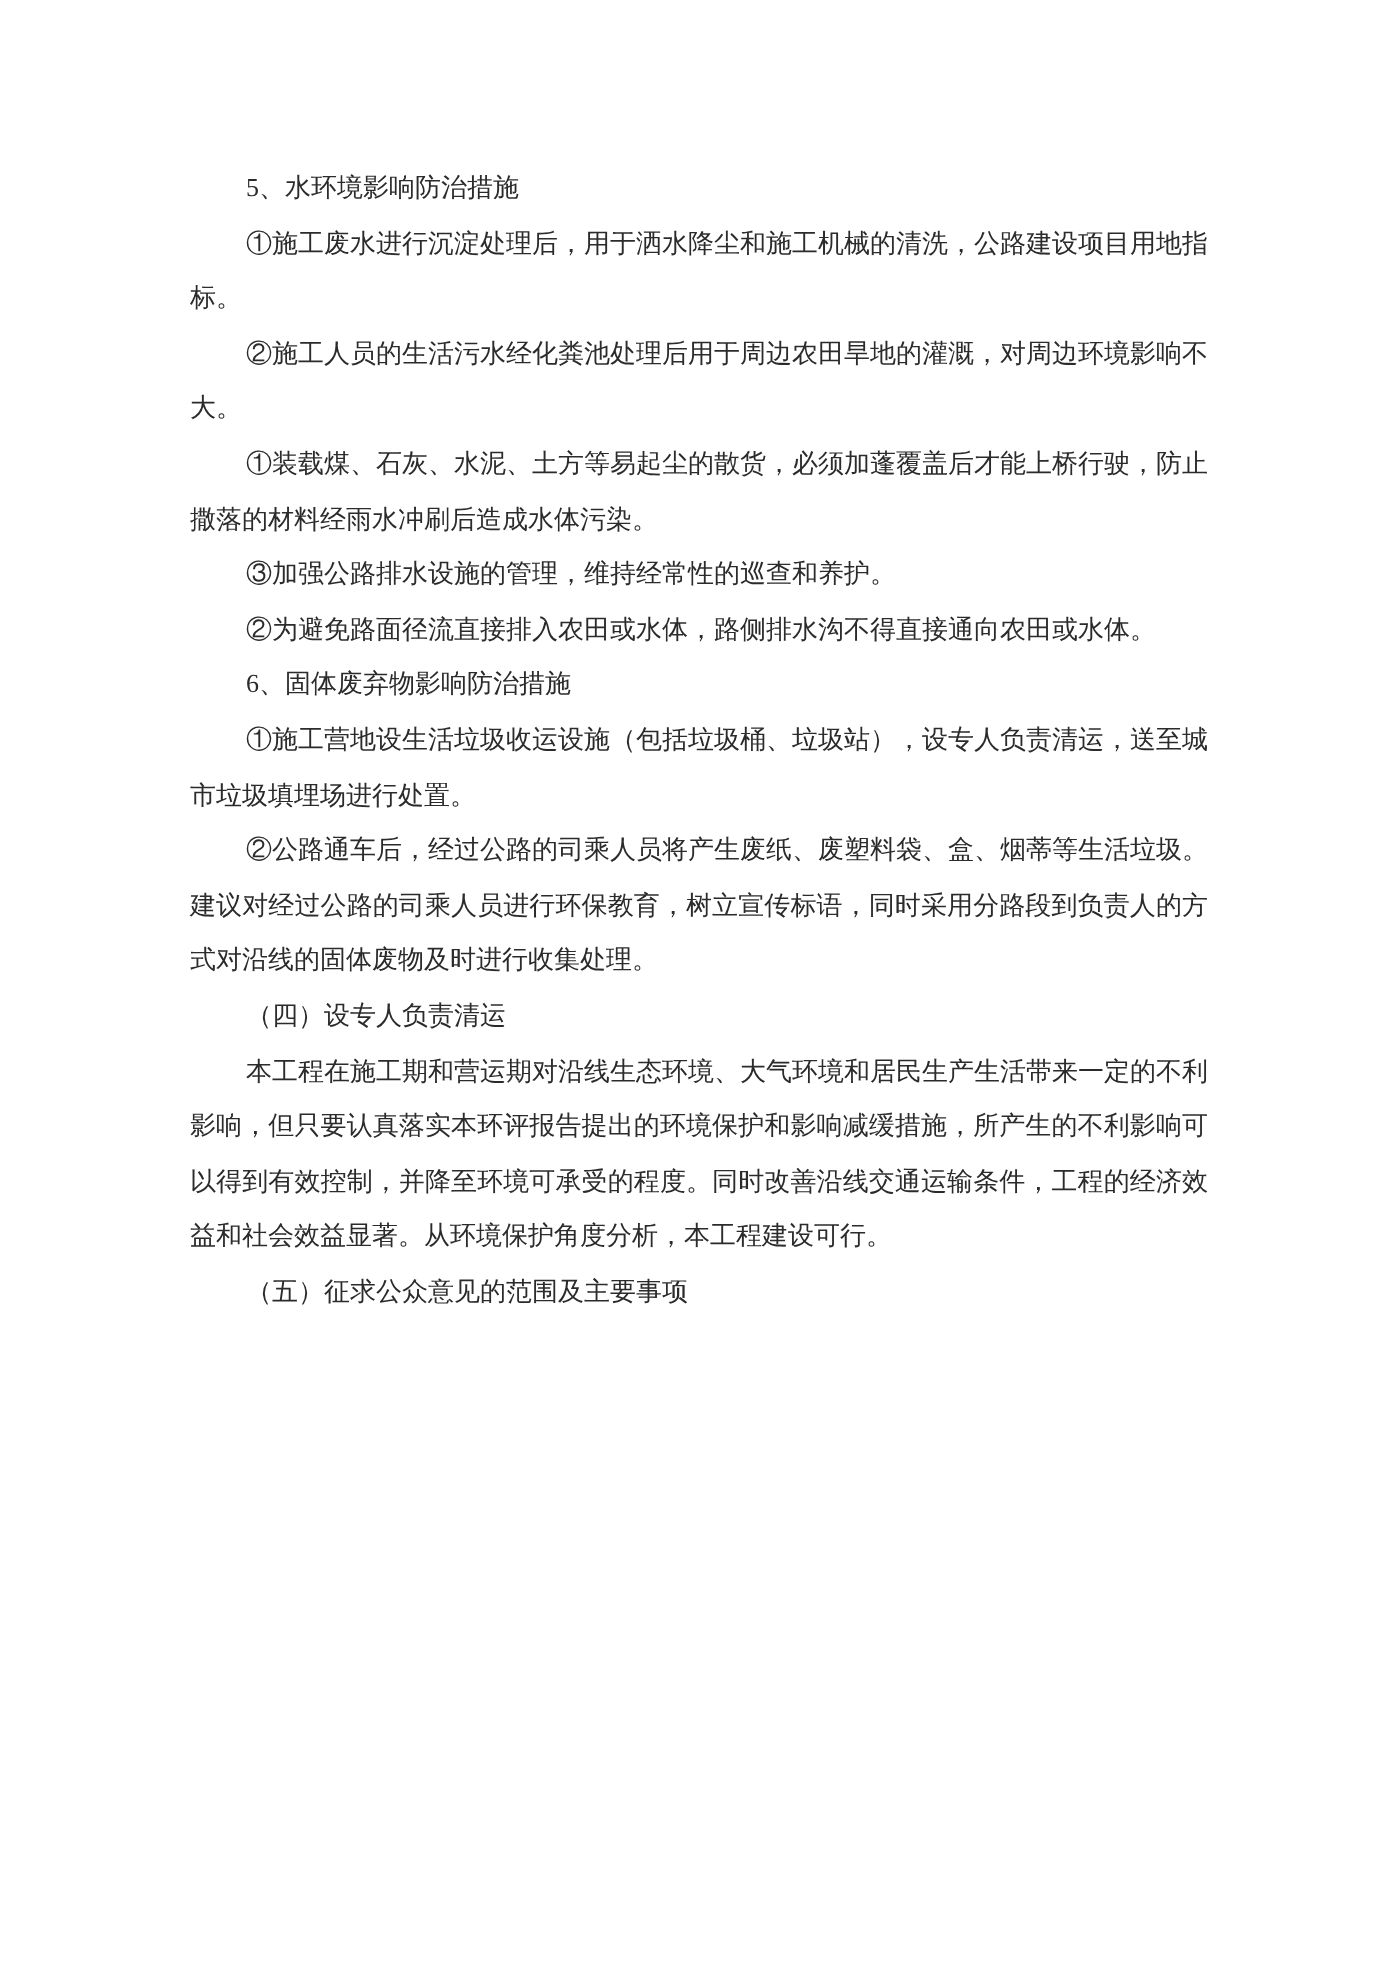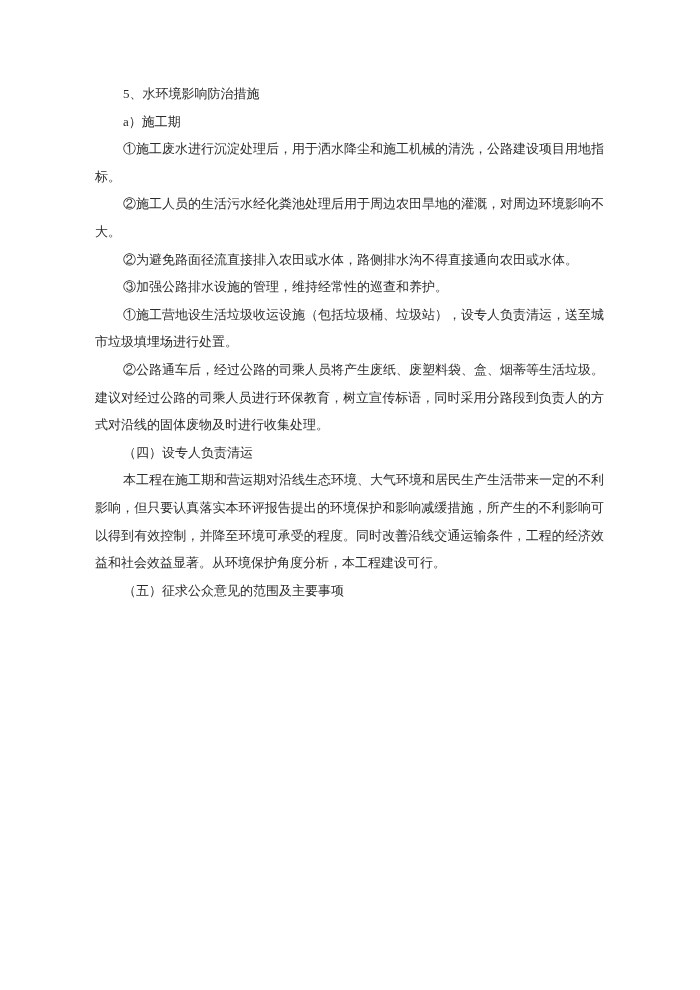--- a/index.html
+++ b/index.html
@@ -29,23 +29,24 @@
     text-align: justify;
     text-justify: inter-ideograph;
     word-break: break-all;
   }
 </style>
 </head>
 <body>
 
 <div class="page">
   <p>5、水环境影响防治措施</p>
-  <p>a）施工期</p>
   <p>①施工废水进行沉淀处理后，用于洒水降尘和施工机械的清洗，公路建设项目用地指标。</p>
   <p>②施工人员的生活污水经化粪池处理后用于周边农田旱地的灌溉，对周边环境影响不大。</p>
+  <p>①装载煤、石灰、水泥、土方等易起尘的散货，必须加蓬覆盖后才能上桥行驶，防止撒落的材料经雨水冲刷后造成水体污染。</p>
+  <p>③加强公路排水设施的管理，维持经常性的巡查和养护。</p>
   <p>②为避免路面径流直接排入农田或水体，路侧排水沟不得直接通向农田或水体。</p>
-  <p>③加强公路排水设施的管理，维持经常性的巡查和养护。</p>
+  <p>6、固体废弃物影响防治措施</p>
   <p>①施工营地设生活垃圾收运设施（包括垃圾桶、垃圾站），设专人负责清运，送至城市垃圾填埋场进行处置。</p>
   <p>②公路通车后，经过公路的司乘人员将产生废纸、废塑料袋、盒、烟蒂等生活垃圾。建议对经过公路的司乘人员进行环保教育，树立宣传标语，同时采用分路段到负责人的方式对沿线的固体废物及时进行收集处理。</p>
   <p>（四）设专人负责清运</p>
   <p>本工程在施工期和营运期对沿线生态环境、大气环境和居民生产生活带来一定的不利影响，但只要认真落实本环评报告提出的环境保护和影响减缓措施，所产生的不利影响可以得到有效控制，并降至环境可承受的程度。同时改善沿线交通运输条件，工程的经济效益和社会效益显著。从环境保护角度分析，本工程建设可行。</p>
   <p>（五）征求公众意见的范围及主要事项</p>
 </div>
 
 </body></html>

